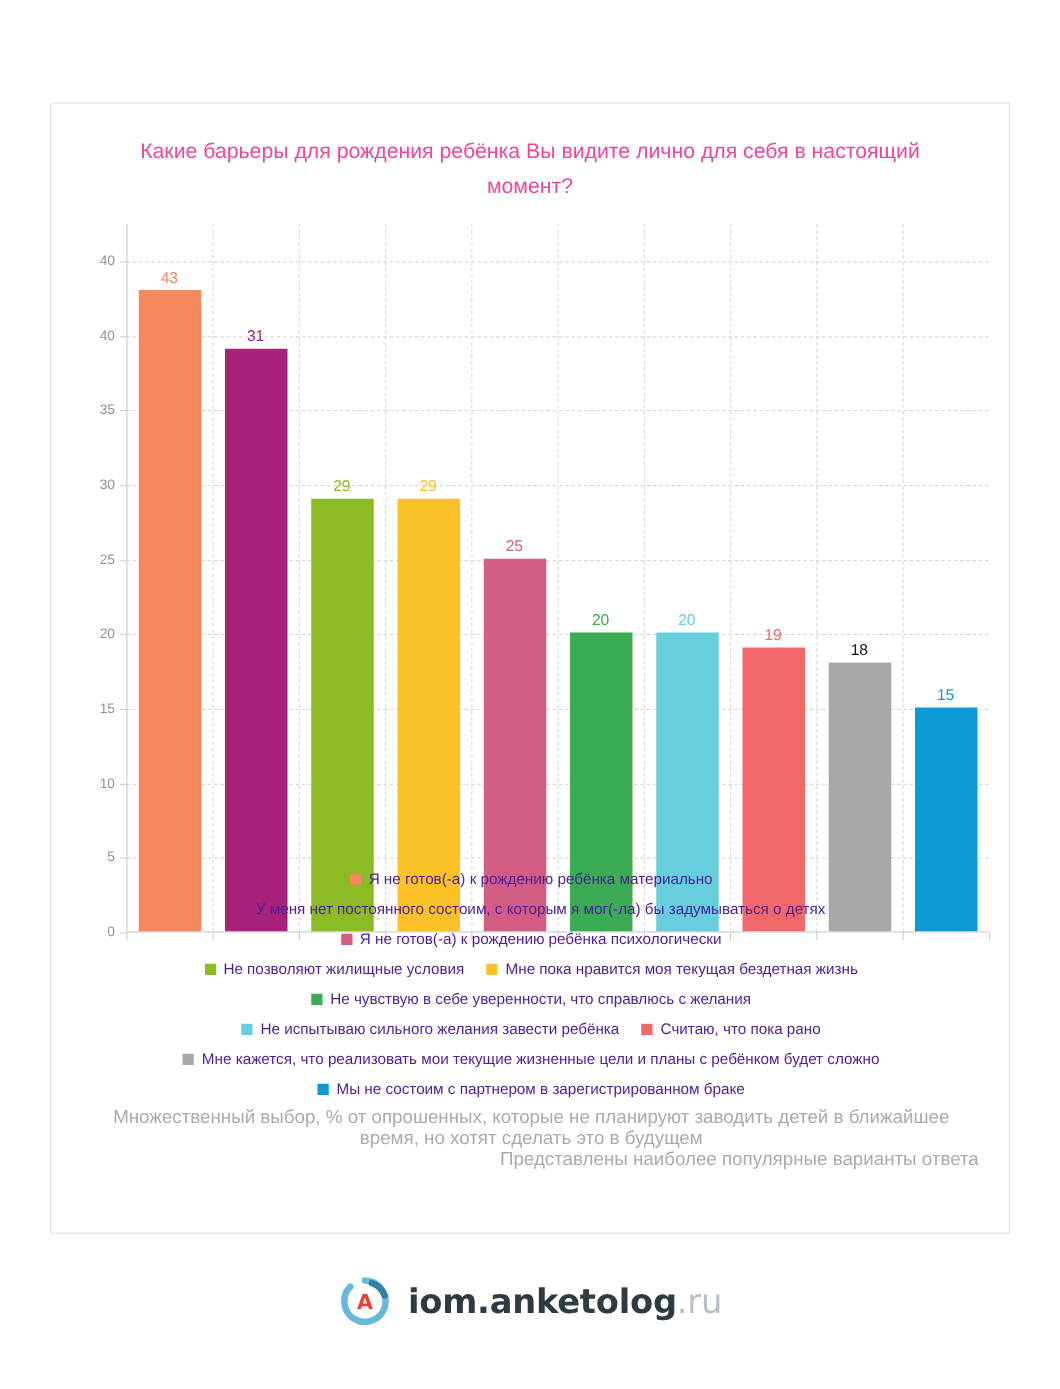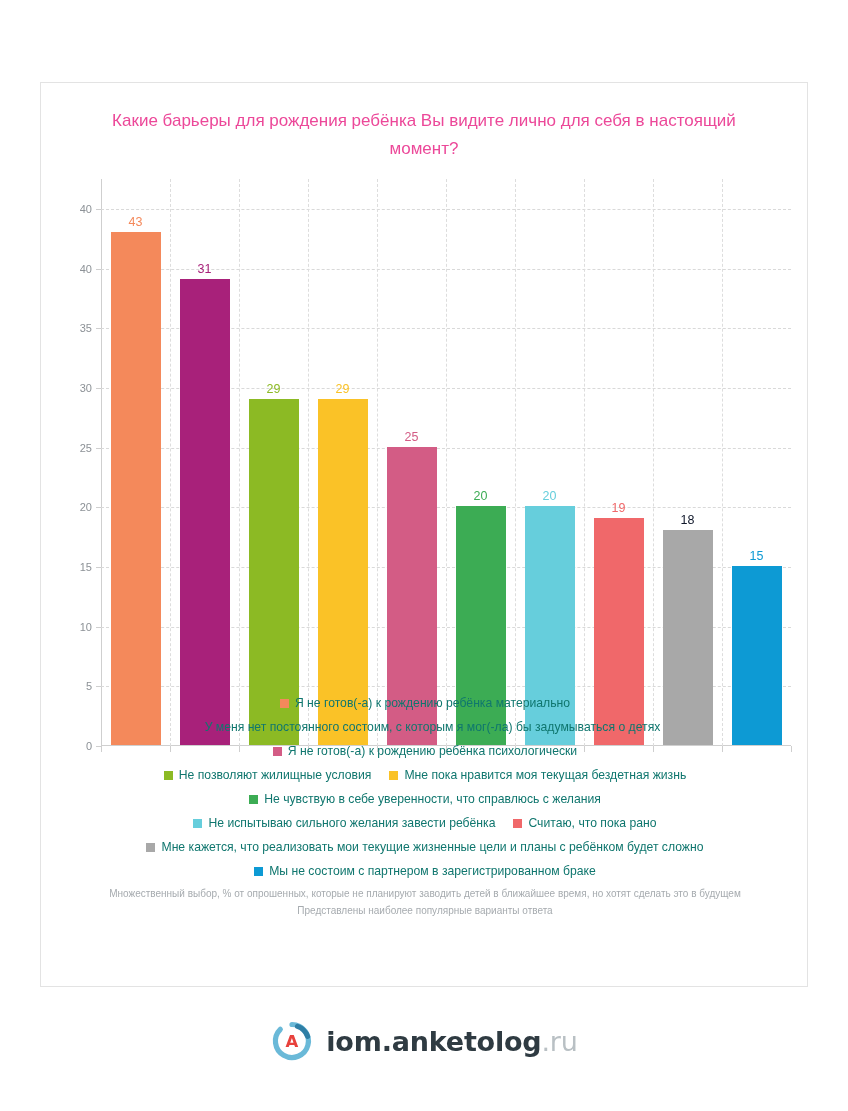--- a/index.html
+++ b/index.html
@@ -162,36 +162,37 @@
   }
   .legend-swatch {
     width: 9px;
     height: 9px;
     display: inline-block;
     margin-right: 6px;
     flex: 0 0 auto;
   }
   .legend-label {
     font-size: 12.2px;
-    color: #0f766e;
+    color: #4c1d95;
   }
 
   
   .footnote {
     position: absolute;
     left: 26px;
     top: 802px;
     width: 716px;
     text-align: center;
-    font-size: 10px;
+    font-size: 15px;
     line-height: 17px;
     color: #a6abaf;
   }
   .footnote .ln2 {
     display: block;
+    text-align: right;
   }
 
   
   .brand {
     position: absolute;
     left: 0;
     top: 1019px;
     width: 848px;
     display: flex;
     align-items: center;

